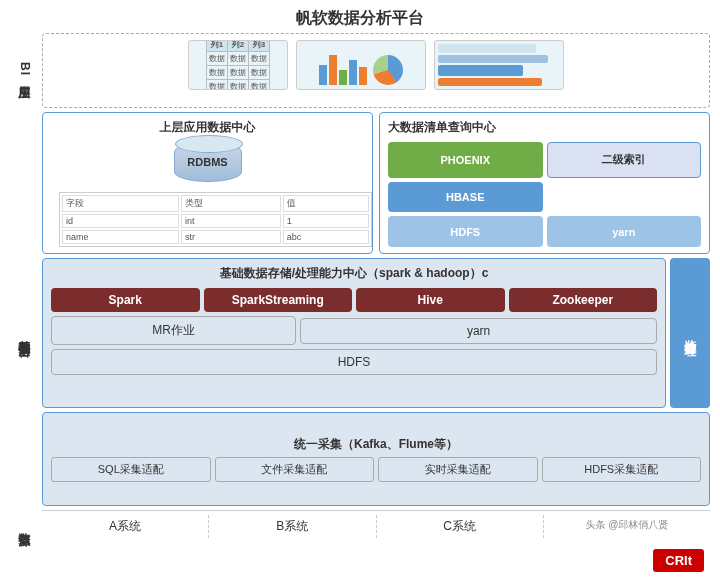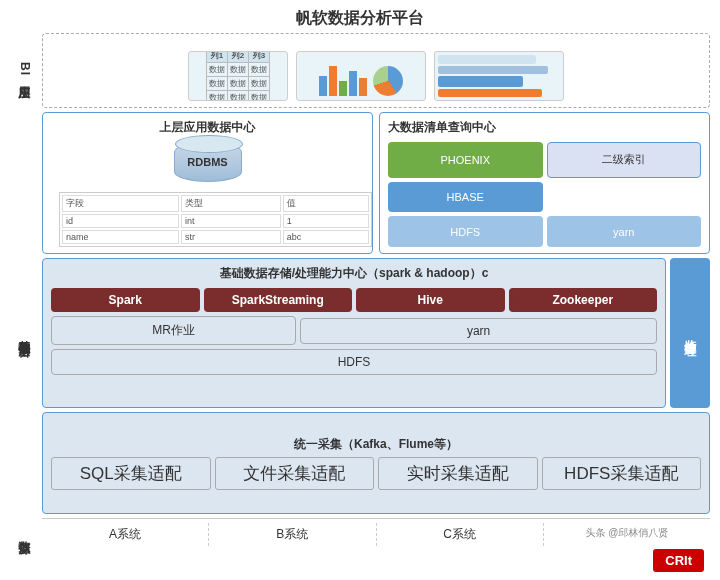--- a/index.html
+++ b/index.html
@@ -42,21 +42,21 @@
       flex-direction: column;
       align-items: center;
       background: #fff;
       flex: 1;
       min-height: 70px;
     }
 
     .bi-screenshots {
       display: flex;
       gap: 8px;
-      align-items: flex-end;
+      align-items: flex-start;
       justify-content: center;
       flex: 1;
     }
 
     .screenshot-box {
       width: 100px;
       height: 50px;
       border: 1px solid #ccc;
       background: #e8f4f8;
       border-radius: 3px;
@@ -173,21 +173,21 @@
       gap: 4px;
       flex: 1;
     }
 
     .tech-box {
       border-radius: 4px;
       display: flex;
       align-items: center;
       justify-content: center;
       font-size: 11px;
-      font-weight: normal;
+      font-weight: bold;
       color: #fff;
       padding: 4px;
       text-align: center;
     }
 
     .tech-box-green { background: #70ad47; }
     .tech-box-blue { background: #5b9bd5; }
     .tech-box-light-blue { background: #9dc3e6; }
     .tech-box-secondary { background: #d9e1f2; color: #333; border: 1px solid #5b9bd5; }
 
@@ -304,21 +304,21 @@
       gap: 4px;
     }
 
     .collection-item {
       background: #dce6f1;
       border: 1px solid #aaa;
       border-radius: 3px;
       flex: 1;
       text-align: center;
       padding: 4px 2px;
-      font-size: 17px;
+      font-size: 11px;
       color: #333;
     }
 
     .datasource-item {
       flex: 1;
       text-align: center;
       font-size: 12px;
       color: #333;
       padding: 3px;
       border-right: 1px dashed #ccc;

